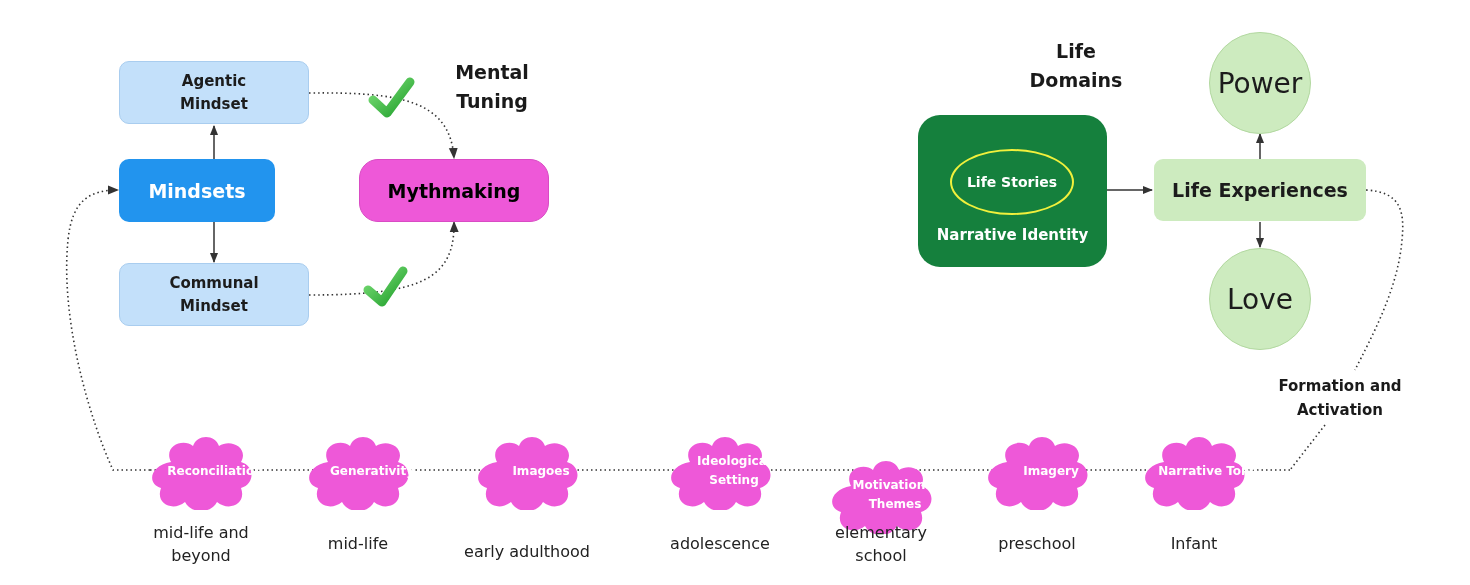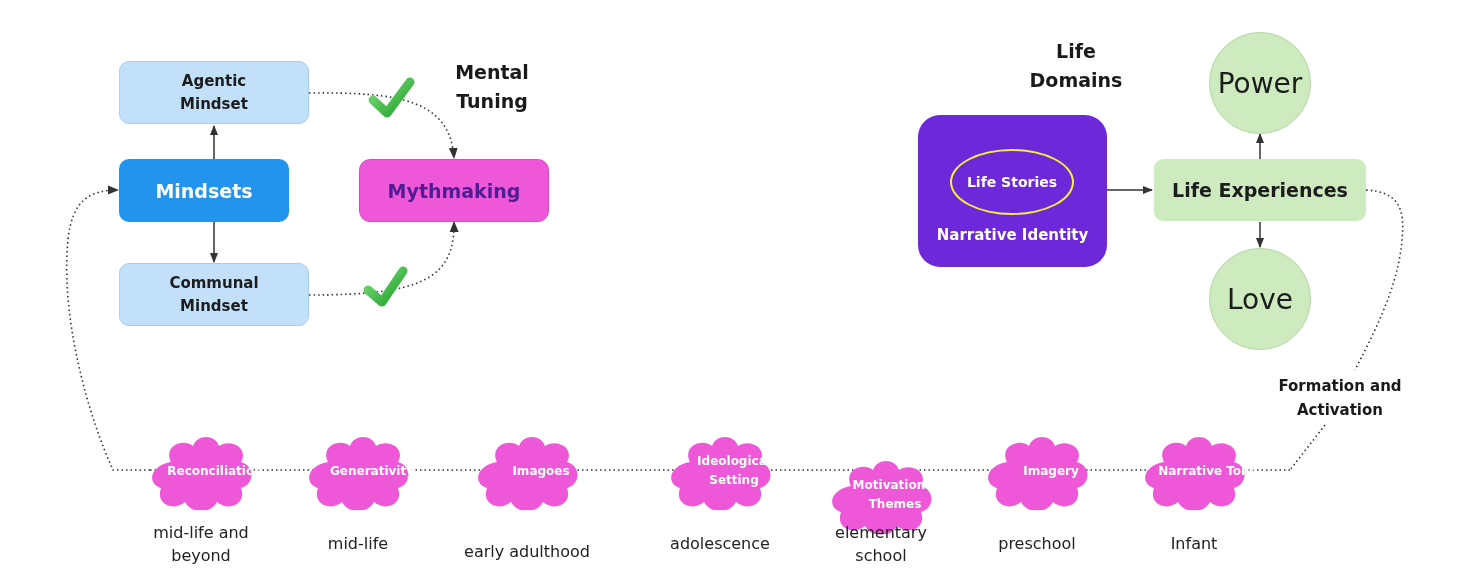--- a/index.html
+++ b/index.html
@@ -3,22 +3,22 @@
 <meta charset="utf-8">
 <style>
   html, body { margin:0; padding:0; background:#ffffff; }
   body { width:1470px; height:585px; position:relative; overflow:hidden;
          font-family: "DejaVu Sans", sans-serif; color:#1f1f1f; }
   .box { position:absolute; display:flex; align-items:center; justify-content:center;
          text-align:center; box-sizing:border-box; }
   .light-blue { background:#c3e0fa; border:1px solid #a9cdef; border-radius:10px;
          font-weight:bold; font-size:15px; line-height:23px; color:#1c1c1c; }
   .mindsets { background:#2294ee; border-radius:10px; color:#fff; font-weight:bold; font-size:19px; }
-  .myth { background:#ee58d8; border:1px solid #d94bc4; border-radius:11px; color:#4c1d95; font-weight:bold; font-size:19px; }
-  .narrative { background:#6d28d9; border-radius:22px; }
+  .myth { background:#ee58d8; border:1px solid #d94bc4; border-radius:19px; color:#000000; font-weight:bold; font-size:19px; }
+  .narrative { background:#15803d; border-radius:22px; }
   .ellipse { position:absolute; border:2px solid #f1f03c; border-radius:50%; box-sizing:border-box;
          display:flex; align-items:center; justify-content:center; color:#fff; font-weight:bold; font-size:14px; }
   .ni-label { position:absolute; color:#fff; font-weight:bold; font-size:15px; text-align:center; width:100%; }
   .exp { background:#cdebbf; border-radius:9px; font-weight:bold; font-size:19px; color:#1c1c1c; }
   .circle { background:#cdebbf; border:1px solid #b2d8a0; border-radius:50%; font-size:28px; color:#1c1c1c; }
   .heading { position:absolute; font-weight:bold; font-size:19px; line-height:29px; text-align:center; color:#1a1a1a; }
   .formation { position:absolute; font-weight:bold; font-size:15px; line-height:24px; text-align:center; color:#1a1a1a; }
   .cloud { position:absolute; width:104px; height:78px; }
   .cloud svg { position:absolute; left:0; top:0; }
   .cloud .ctext { position:absolute; left:0; top:0; width:100%; height:100%; display:flex;
@@ -52,21 +52,21 @@
   <path d="M150,470 L113,470 C90,420 60,320 68,240 C72,200 90,190 118,190" fill="none" stroke="#333" stroke-width="1.6" stroke-dasharray="1.5 3" marker-end="url(#arr)"></path>
   <path d="M150,470 L1290,470" fill="none" stroke="#333" stroke-width="1.6" stroke-dasharray="1.5 3"></path>
   <path d="M1366,190 C1400,192 1405,210 1402,240 C1398,290 1370,340 1355,370 M1325,425 L1290,470" fill="none" stroke="#333" stroke-width="1.6" stroke-dasharray="1.5 3"></path>
 
   <path d="M373,100 L387,113 L410,82" fill="none" stroke="url(#chk)" stroke-width="9" stroke-linecap="round" stroke-linejoin="round"></path>
   <path d="M368,290 L382,302 L403,271" fill="none" stroke="url(#chk)" stroke-width="9" stroke-linecap="round" stroke-linejoin="round"></path>
 </svg>
 
 <div class="heading" style="left:440px; top:58px; width:104px;">Mental Tuning</div>
 <div class="box light-blue" style="left:119px; top:61px; width:190px; height:63px; padding:0 40px;">Agentic Mindset</div>
-<div class="box mindsets" style="left:119px; top:159px; width:170px; height:63px;text-align:center;">Mindsets</div>
+<div class="box mindsets" style="left:119px; top:159px; width:156px; height:63px;text-align:center;">Mindsets</div>
 <div class="box light-blue" style="left:119px; top:263px; width:190px; height:63px; padding:0 40px;">Communal Mindset</div>
 <div class="box myth" style="left:359px; top:159px; width:190px; height:63px;">Mythmaking</div>
 
 <div class="heading" style="left:1020px; top:37px; width:112px;">Life Domains</div>
 <div class="box narrative" style="left:918px; top:115px; width:189px; height:152px;">
   <div class="ellipse" style="left:32px; top:34px; width:124px; height:66px;">Life Stories</div>
   <div class="ni-label" style="left:0; top:111px;">Narrative Identity</div>
 </div>
 <div class="box exp" style="left:1154px; top:159px; width:212px; height:62px;">Life Experiences</div>
 <div class="box circle" style="left:1209px; top:32px; width:102px; height:102px;">Power</div>

